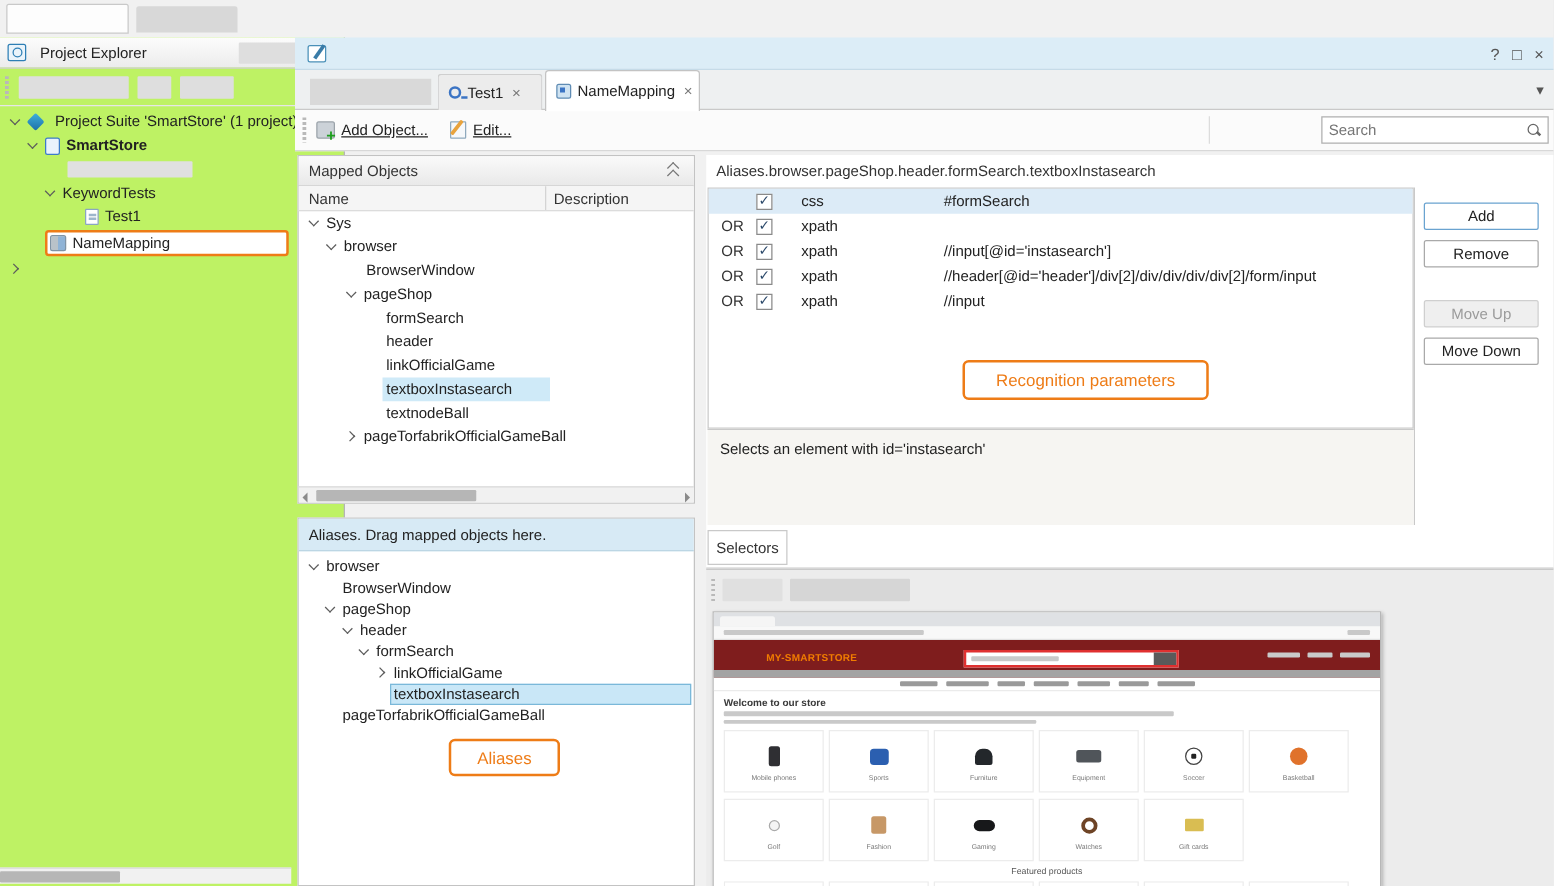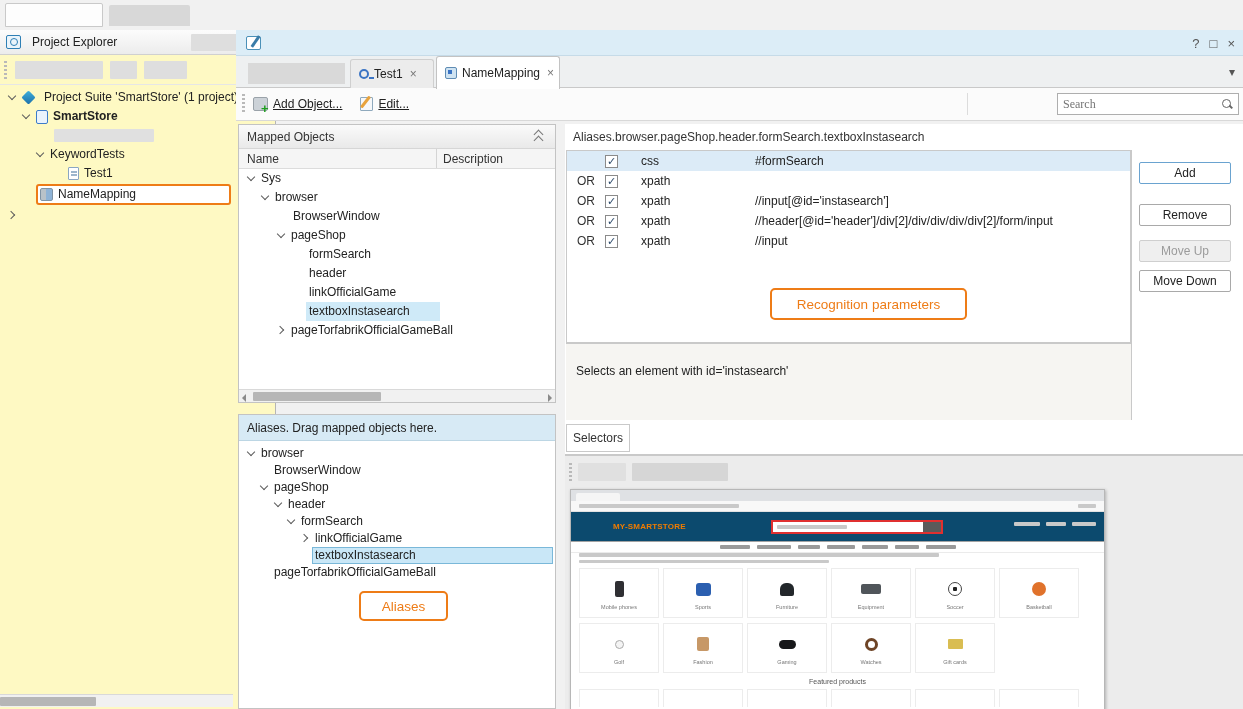--- a/index.html
+++ b/index.html
@@ -50,40 +50,40 @@
   .hthumb{position:absolute;top:2px;height:9px;background:#b6b6b6;border-radius:1px}
   .sarr{position:absolute;top:4px;width:0;height:0;border:4px solid transparent}
   .sarr.l{border-right-color:#8a8a8a;border-left-width:0}
   .sarr.r{border-left-color:#8a8a8a;border-right-width:0}
 
   
   #topTab1{left:5px;top:3px;width:98px;height:24px;background:#fdfdfd;border:1px solid #c9c9c9;border-radius:2px 2px 0 0}
   #topTab2{left:109px;top:5px;width:81px;height:21px;background:#d8d8d8;border-radius:2px 2px 0 0}
 
   
-  #explorer{left:0;top:30px;width:276px;height:679px;background:#fef9c3;border-right:1px solid #b5b5b5}
+  #explorer{left:0;top:30px;width:276px;height:679px;background:#bef264;border-right:1px solid #b5b5b5}
   #expHeader{position:absolute;left:0;top:0;width:100%;height:25px;background:linear-gradient(#fcfcfc,#ececec);border-bottom:1px solid #d0d0d0;display:flex;align-items:center;padding:0 6px}
   #expToolbar{position:absolute;left:0;top:25px;width:100%;height:30px;display:flex;align-items:center;padding:0 4px;border-bottom:1px solid #e6e6e6}
   #expTree{position:absolute;left:0;top:58px;width:100%}
   .nm-outline{display:flex;align-items:center;margin-left:36px;width:195px;height:21px;border:2px solid #ee7c17;border-radius:3px;padding-left:2px;background:#fff}
 
   
   #blueBar{left:236px;top:30px;width:1007px;height:26px;background:#dcedf7;border-bottom:1px solid #c6dbe8;display:flex;align-items:center;padding:0 10px}
   #winCtl{position:absolute;right:8px;top:0;height:26px;display:flex;align-items:center;gap:10px;color:#555;font-size:13px}
   #tabStrip{left:236px;top:56px;width:1007px;height:32px;background:#eef0f1;border-bottom:1px solid #c9c9c9}
   .tab{position:absolute;display:flex;align-items:center;padding:0 8px;font-size:12px}
   #tabPh{left:12px;top:7px;width:97px;height:21px;background:#d9d9d9}
   #tabTest{left:114px;top:3px;width:84px;height:29px;background:#ececec;border:1px solid #cfcfcf;border-bottom:none;border-radius:3px 3px 0 0}
   #tabNM{left:200px;top:0;width:124px;height:33px;background:#fff;border:1px solid #c3c3c3;border-bottom:none;border-radius:3px 3px 0 0;z-index:2}
   .tabx{margin-left:7px;color:#777;font-size:12px}
   #mainToolbar{left:236px;top:88px;width:1007px;height:33px;background:#fbfbfb;border-bottom:1px solid #d8d8d8;display:flex;align-items:center;padding:0 6px}
   .tbLink{text-decoration:underline;color:#222;margin-right:18px}
   .vsep{width:1px;height:22px;background:#dcdcdc;margin:0 8px}
   #searchBox{position:absolute;right:4px;top:5px;width:182px;height:22px;background:#fff;border:1px solid #aeaeae;display:flex;align-items:center;padding:0 5px}
-  #searchBox input{flex:1;border:none;outline:none;font-size:12px;font-family:Liberation Serif, serif;color:#333;background:transparent}
+  #searchBox input{flex:1;border:none;outline:none;font-size:12px;font-family:Liberation Sans, sans-serif;color:#333;background:transparent}
 
   
   #mapped{left:238px;top:124px;width:318px;height:279px;background:#fff;border:1px solid #c3c3c3}
   .panelHead{position:absolute;left:0;top:0;width:100%;height:24px;background:linear-gradient(#fafafa,#e9e9e9);border-bottom:1px solid #d6d6d6;display:flex;align-items:center;padding:0 8px;color:#333}
   .dblchev{position:absolute;right:10px;top:5px;width:12px;height:14px}
   .dblchev::before,.dblchev::after{content:"";position:absolute;left:2px;width:6px;height:6px;border-left:1.5px solid #777;border-top:1.5px solid #777;transform:rotate(45deg)}
   .dblchev::before{top:1px}.dblchev::after{top:7px}
   #moCols{position:absolute;left:0;top:24px;width:100%;height:20px;background:#f5f5f5;border-bottom:1px solid #dcdcdc;display:flex;align-items:center;color:#333}
   #moColDiv{position:absolute;left:197px;top:0;bottom:0;width:1px;background:#d4d4d4}
   #moTree{position:absolute;left:0;top:44px;width:100%}
@@ -102,32 +102,32 @@
   #paramTable{position:absolute;left:1px;top:26px;width:565px;height:193px;border:1px solid #c9c9c9;background:#fff}
   .prow{display:flex;align-items:center;height:20px;font-size:12px}
   .prow.sel{background:#dcebf7}
   .pc-or{width:38px;padding-left:10px;color:#333}
   .pc-cb{width:28px;display:flex;justify-content:flex-start}
   .pc-type{width:118px;padding-left:8px}
   .pc-val{flex:1;padding-left:4px;white-space:nowrap;overflow:hidden}
   #vdiv{position:absolute;left:566px;top:26px;width:1px;height:270px;background:#c9c9c9}
   #annotArea{position:absolute;left:1px;top:219px;width:565px;height:77px;background:#f6f5f2;border-top:1px solid #c9c9c9;padding:8px 10px}
   #annotTitle{font-weight:bold;color:#222}
-  #annotText{margin-top:12px;color:#222}
+  #annotText{color:#222}
   #selTab{position:absolute;left:1px;top:300px;width:64px;height:28px;background:#fff;border:1px solid #c9c9c9;display:flex;align-items:center;justify-content:center;color:#333}
 
   
   #preview{left:565px;top:455px;width:678px;height:254px;background:#ececec;border-top:1px solid #c9c9c9}
   #pvToolbar{position:absolute;left:4px;top:7px;display:flex;align-items:center;gap:6px}
   #thumb{position:absolute;left:5px;top:33px;width:535px;height:221px;background:#fff;border:1px solid #b7b7b7;box-shadow:1px 1px 3px rgba(0,0,0,.25);overflow:hidden;font-family:"Liberation Sans",sans-serif}
   #tChrome{height:11px;background:#dfe1e4;position:relative}
   #tChrome .ttab{position:absolute;left:5px;top:3px;width:44px;height:8px;background:#f5f5f5;border-radius:2px 2px 0 0}
   #tUrl{height:11px;background:#f8f8f8;border-bottom:1px solid #e2e2e2;display:flex;align-items:center;padding:0 8px;gap:4px}
   .tinybar{height:3.5px;background:#c9c9c9;border-radius:1px}
-  #tHeader{height:30px;background:#0c4a6e;border-bottom:1px solid #a3a3a3;position:relative}
+  #tHeader{height:30px;background:#7f1d1d;border-bottom:6px solid #a3a3a3;position:relative}
   #tLogo{position:absolute;left:42px;top:10px;font-size:8px;font-weight:bold;color:#f07c00;letter-spacing:.2px}
   #tSearch{position:absolute;left:200px;top:8px;width:172px;height:14px;border:2px solid #e03030;background:#fff;display:flex;align-items:center}
   #tSearch .tinybar{margin-left:4px;width:70px}
   #tSearchBtn{margin-left:auto;width:18px;height:100%;background:#5a5a5a}
   #tHeadRight{position:absolute;right:8px;top:10px;display:flex;gap:6px}
   #tNav{height:11px;background:#fff;border-bottom:1px solid #ebebeb;display:flex;align-items:center;justify-content:center;gap:7px}
   #tWelcome{font-size:8px;font-weight:bold;color:#3a3a3a;margin:5px 0 2px 8px}
   #tPara{margin-left:8px;display:flex;flex-direction:column;gap:3px}
   .cardrow{display:flex;gap:4px;margin:5px 8px 0 8px}
   .card{width:80px;height:50px;border:1px solid #ececec;display:flex;flex-direction:column;align-items:center;justify-content:center;background:#fff}
@@ -278,20 +278,23 @@
       </div>
       <div class="trow" style="padding-left:70px">
         <span class="tlabel">header</span>
       </div>
       <div class="trow" style="padding-left:70px">
         <span class="tlabel">linkOfficialGame</span>
       </div>
       <div class="trow" style="padding-left:70px">
         <span class="tlabel mo-sel">textboxInstasearch</span>
       </div>
+      <div class="trow" style="padding-left:70px">
+        <span class="tlabel">textnodeBall</span>
+      </div>
       <div class="trow" style="padding-left:38px">
         <span class="chev right"></span>
         <span class="tlabel">pageTorfabrikOfficialGameBall</span>
       </div>
     </div>
     <div class="hscroll" style="left:0;bottom:0;width:316px;height:13px">
       <span class="sarr l" style="left:3px"></span>
       <span class="hthumb" style="left:14px;width:128px"></span>
       <span class="sarr r" style="right:3px"></span>
     </div>
@@ -391,21 +394,21 @@
             </span>
           </span>
         <span class="pc-type">xpath</span>
         <span class="pc-val">//input</span>
       </div>
     </div>
 
     <div id="vdiv"></div>
 
     <div class="btn" style="left:574px;top:38px;border-color:#6aa3d0">Add</div>
-    <div class="btn" style="left:574px;top:80px">Remove</div>
+    <div class="btn" style="left:574px;top:68px">Remove</div>
     <div class="btn disabled" style="left:574px;top:116px">Move Up</div>
     <div class="btn" style="left:574px;top:146px">Move Down</div>
 
     <div id="annotArea">
       <div id="annotText">Selects an element with id='instasearch'</div>
     </div>
 
     <div id="selTab">
       <span>Selectors</span>
     </div>
@@ -444,20 +447,21 @@
       </div>
       <div id="tNav">
         <span class="tinybar" style="width:30px;background:#9a9a9a"></span>
         <span class="tinybar" style="width:34px;background:#9a9a9a"></span>
         <span class="tinybar" style="width:22px;background:#9a9a9a"></span>
         <span class="tinybar" style="width:28px;background:#9a9a9a"></span>
         <span class="tinybar" style="width:26px;background:#9a9a9a"></span>
         <span class="tinybar" style="width:24px;background:#9a9a9a"></span>
         <span class="tinybar" style="width:30px;background:#9a9a9a"></span>
       </div>
+      <div id="tWelcome">Welcome to our store</div>
       <div id="tPara">
         <span class="tinybar" style="width:360px"></span>
         <span class="tinybar" style="width:250px"></span>
       </div>
       <div class="cardrow">
         <div class="card">
             <span class="cimg">
               <span class="s-phone"></span>
             </span>
             <span class="clabel">Mobile phones</span>

